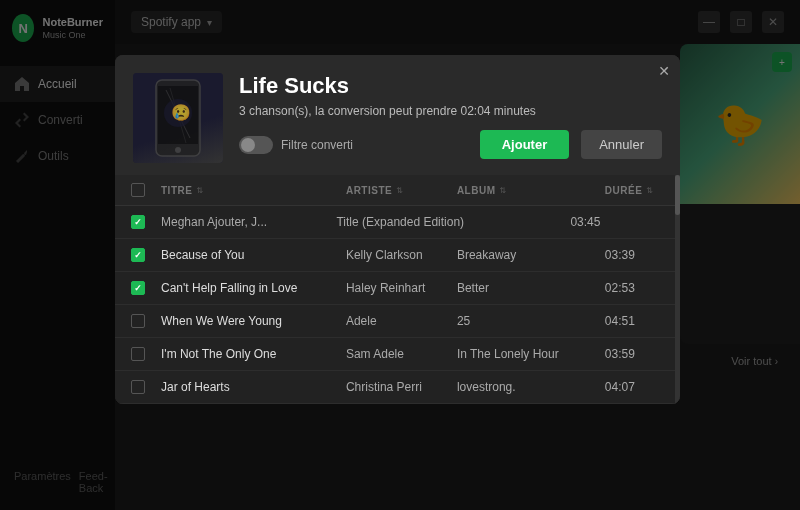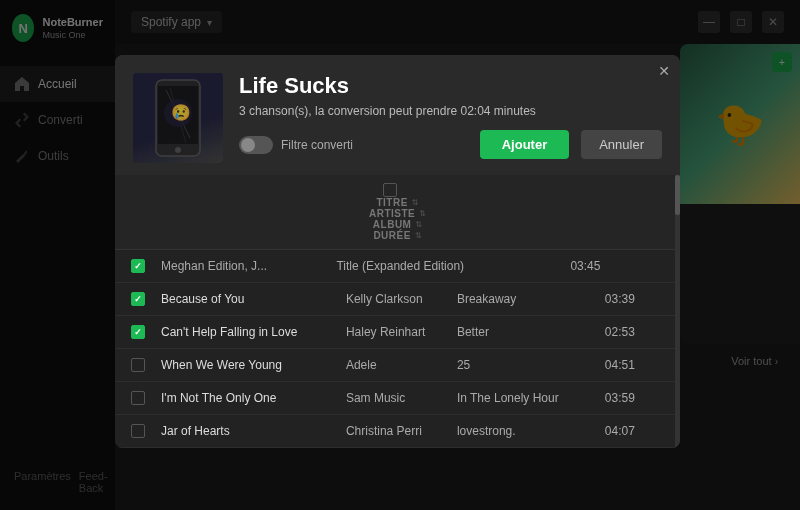--- a/index.html
+++ b/index.html
@@ -263,21 +263,20 @@
     .modal-table {
       width: 100%;
       background: #222;
     }
     .table-header {
       display: flex;
       align-items: center;
       padding: 8px 16px;
       background: #252525;
       border-bottom: 1px solid #333;
-      flex-direction: column;
     }
     .col-check { width: 30px; flex-shrink: 0; }
     .col-title { flex: 2.5; display: flex; align-items: center; gap: 4px; }
     .col-artist { flex: 1.5; display: flex; align-items: center; gap: 4px; }
     .col-album { flex: 2; display: flex; align-items: center; gap: 4px; }
     .col-dur { flex: 0.8; display: flex; align-items: center; gap: 4px; }
     .col-label {
       font-size: 10px;
       color: #777;
       font-weight: 600;
@@ -473,21 +472,21 @@
         <span class="sort-icon">⇅</span>
       </div>
     </div>
 
     <div id="table-rows">
         <div class="table-row checked">
     <div class="col-check">
       <div class="checkbox checked"></div>
     </div>
     <div class="col-artist">
-      <span class="cell-artist">Meghan Edition, J...</span>
+      <span class="cell-artist">Meghan Ajouter, J...</span>
     </div>
     <div class="col-album">
       <span class="cell-album">Title (Expanded Edition)</span>
     </div>
     <div class="col-dur">
       <span class="cell-dur">03:45</span>
     </div>
   </div>
         <div class="table-row checked">
     <div class="col-check">
@@ -541,21 +540,21 @@
     </div>
   </div>
         <div class="table-row">
     <div class="col-check">
       <div class="checkbox "></div>
     </div>
     <div class="col-title">
       <span class="cell-title">I'm Not The Only One</span>
     </div>
     <div class="col-artist">
-      <span class="cell-artist">Sam Music</span>
+      <span class="cell-artist">Sam Adele</span>
     </div>
     <div class="col-album">
       <span class="cell-album">In The Lonely Hour</span>
     </div>
     <div class="col-dur">
       <span class="cell-dur">03:59</span>
     </div>
   </div>
         <div class="table-row">
     <div class="col-check">

